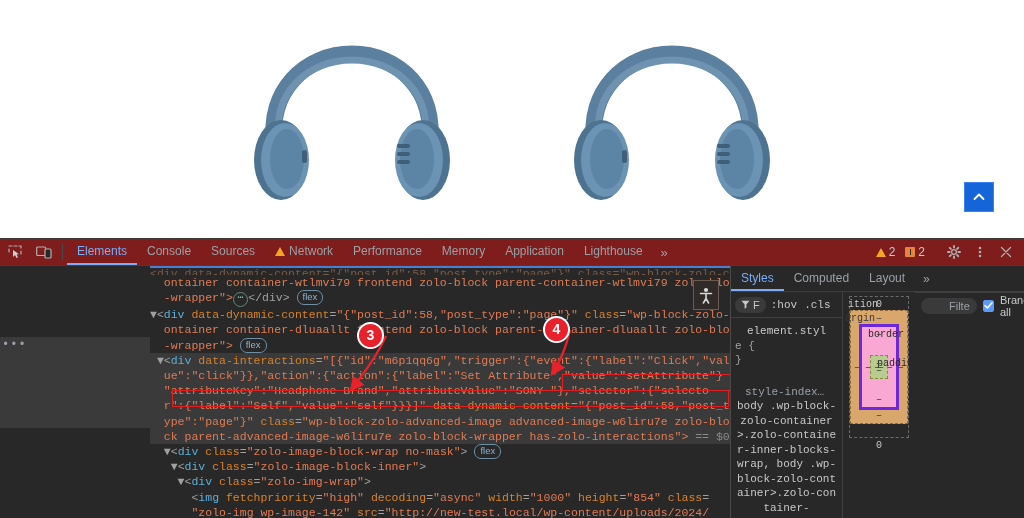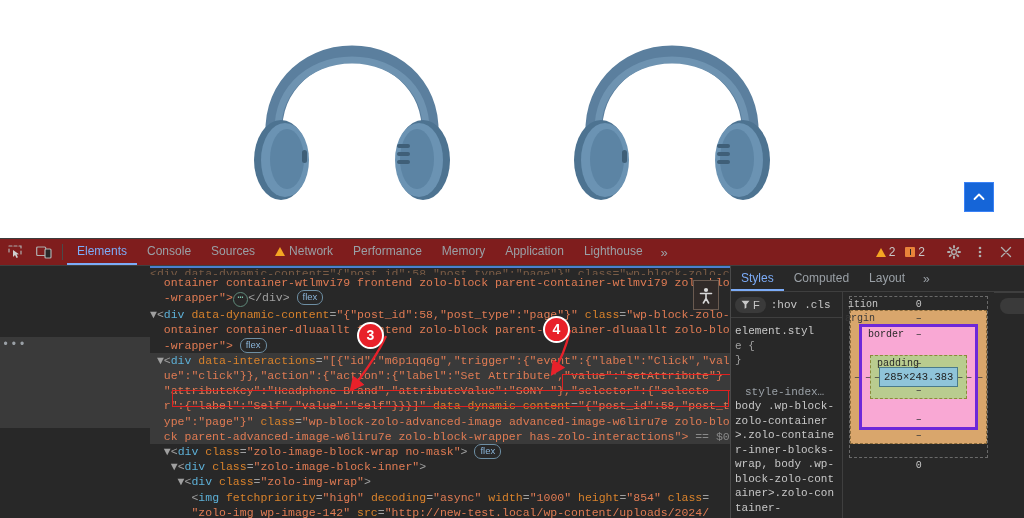--- a/index.html
+++ b/index.html
@@ -215,21 +215,21 @@
   .hov-btn { font-size:11px;color:#c8c8c8;cursor:pointer;padding:0 2px;font-family:"Liberation Mono",monospace;}
 
   .css-rules {
     flex:1; overflow:hidden;
     font-family: "Liberation Mono", monospace;
     font-size: 11px; line-height: 14.5px;
     padding: 6px 4px 0 4px;
     color:#c8c8c8;
     word-break: break-all;
   }
-  .rule-sel { color:#c8c8c8; }
+  .rule-sel { color:#c8c8c8;text-align:center; }
   .rule-src { color:#9aa0a6; padding-left: 10px; }
   .rule-brace { color:#a0a0a0; }
 
   
   .boxmodel-wrap { flex:1; overflow:hidden; padding: 4px 6px 0; position:relative;}
   .bm-position {
     border:1px dashed #6a6a6a;
     position:relative;
     padding: 13px 0 13px 0;
     text-align:center;
@@ -527,21 +527,20 @@
                   <span class="bm-name dark">border</span>
                   <span class="bm-v bm-top">–</span>
 
                   <div class="bm-padding">
                     <span class="bm-name dark">padding</span>
                     <span class="bm-v bm-top">–</span>
                     <span class="bm-v bm-lft">–</span>
                     <span class="bm-v bm-rgt">–</span>
                     <span class="bm-v bm-bot">–</span>
 
-                    <div class="bm-content">285×243.383</div>
                   </div>
 
                   <span class="bm-v bm-lft">–</span>
                   <span class="bm-v bm-rgt">–</span>
                   <span class="bm-v bm-bot">–</span>
                 </div>
 
                 <span class="bm-v bm-lft">–</span>
                 <span class="bm-v bm-rgt">–</span>
                 <span class="bm-v bm-bot">–</span>

